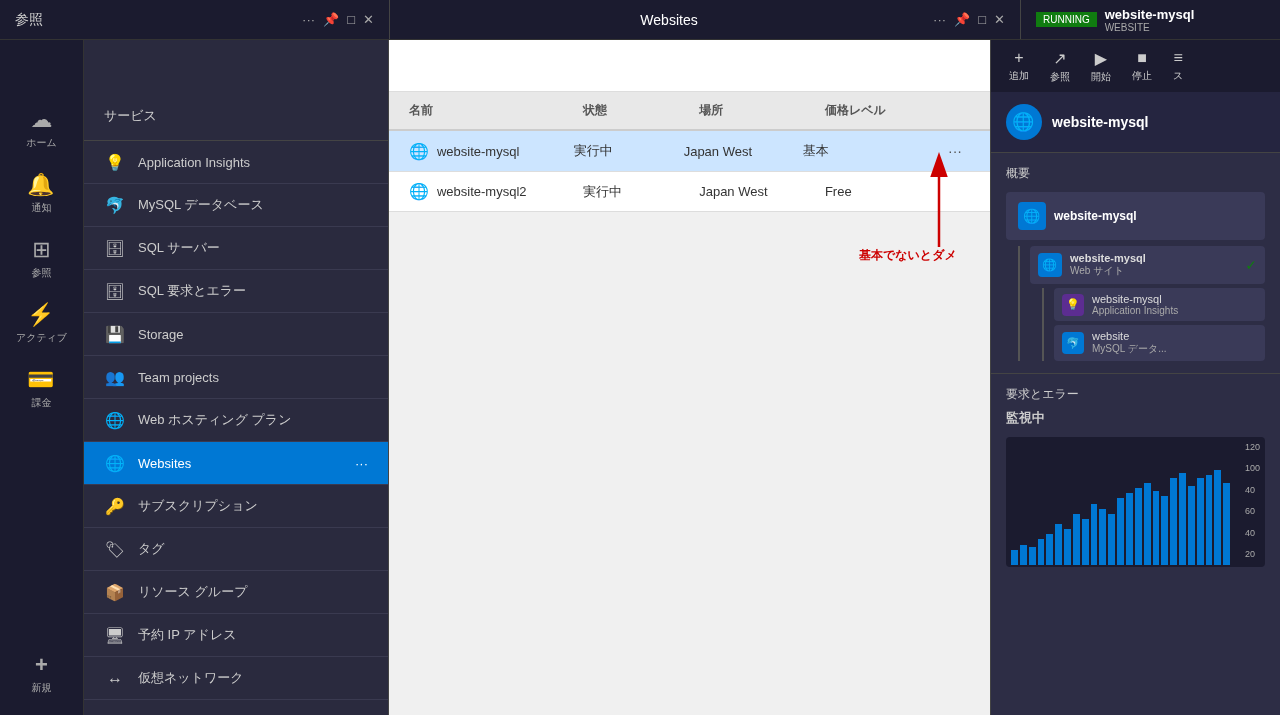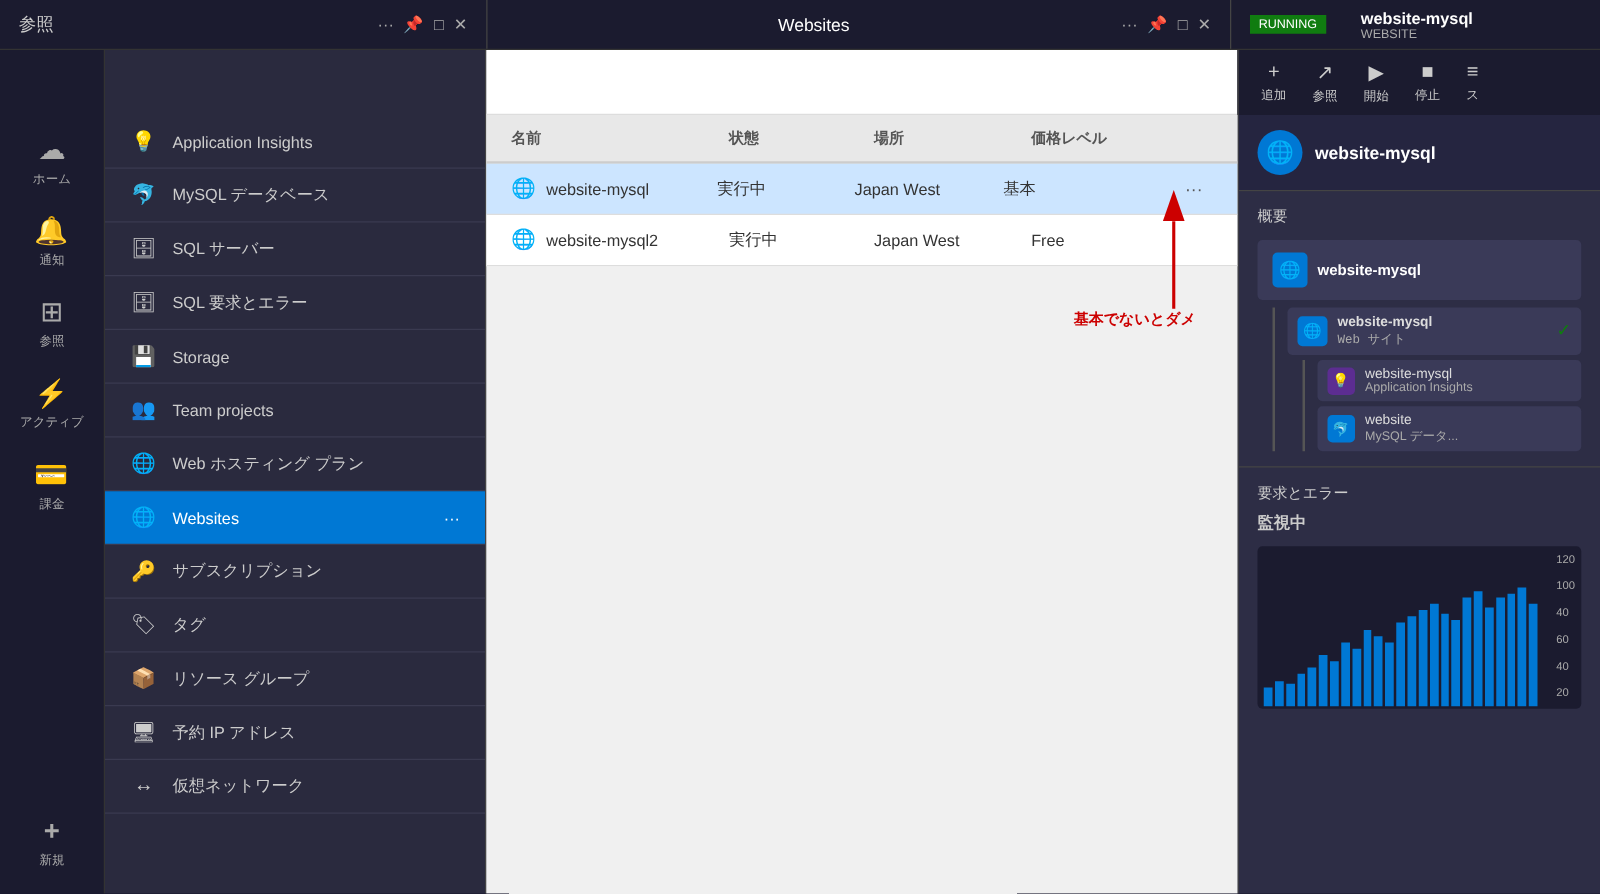--- a/index.html
+++ b/index.html
@@ -23,21 +23,21 @@
   <div style="flex:1; display:flex; align-items:center; padding:0 15px;">
     <span style="color:#fff; font-size:14px; flex:1; text-align:center;">Websites</span>
     <div style="margin-left:auto; display:flex; gap:8px; align-items:center;">
       <span style="color:#aaa; cursor:pointer; font-size:13px;">···</span>
       <span style="color:#aaa; cursor:pointer; font-size:13px;">📌</span>
       <span style="color:#aaa; cursor:pointer; font-size:13px;">□</span>
       <span style="color:#aaa; cursor:pointer; font-size:13px;">✕</span>
     </div>
   </div>
 
-  <div style="width:296px; display:flex; align-items:center; padding:0 15px; border-left:1px solid #444; gap:28px;">
+  <div style="width:260px; display:flex; align-items:center; padding:0 15px; border-left:1px solid #444; gap:8px;">
     <div style="background:#107c10; color:#fff; font-size:10px; padding:2px 7px; border-radius:2;">
       <span>RUNNING</span>
     </div>
     <div style="display:flex; flex-direction:column;">
       <span style="color:#fff; font-size:13px; font-weight:600;">website-mysql</span>
       <span style="color:#aaa; font-size:10px;">WEBSITE</span>
     </div>
   </div>
 </div>
 
@@ -98,20 +98,23 @@
       <span>課金</span>
     </div>
     <div style="flex:1;"></div>
     <div style="display:flex;flex-direction:column;align-items:center;gap:3px;padding:10px 5px;cursor:pointer;color:#aaa;font-size:10px;width:100%;text-align:center;margin-bottom:10px;">
       <span style="font-size:22px;font-weight:bold;">+</span>
       <span>新規</span>
     </div>
   </div>
 
   <div style="width:305px; background:#2a2a3e; display:flex; flex-direction:column; border-right:1px solid #444; overflow:hidden;">
+    <div style="padding:15px 20px; font-size:13px; color:#ccc; border-bottom:1px solid #444;">
+      <span>サービス</span>
+    </div>
     <div style="flex:1; overflow-y:auto;">
 
       <div style="display:flex;align-items:center;padding:10px 20px;gap:12px;cursor:pointer;color:#ccc;font-size:13px;border-bottom:1px solid #3a3a50;">
         <span style="width:22px;height:22px;display:flex;align-items:center;justify-content:center;font-size:16px;flex-shrink:0;">💡</span>
         <span>Application Insights</span>
       </div>
 
       <div style="display:flex;align-items:center;padding:10px 20px;gap:12px;cursor:pointer;color:#ccc;font-size:13px;border-bottom:1px solid #3a3a50;">
         <span style="width:22px;height:22px;display:flex;align-items:center;justify-content:center;font-size:16px;flex-shrink:0;">🐬</span>
         <span>MySQL データベース</span>
@@ -243,21 +246,21 @@
           </div>
         </div>
       </div>
 
       <div style="padding-left:10px; border-left:2px solid #555; margin-left:12px;">
 
         <div style="display:flex;align-items:center;gap:8px;padding:6px 8px;cursor:pointer;background:#3a3a58;border-radius:4px;margin-bottom:4px;">
           <div style="width:24px;height:24px;background:#0078d4;border-radius:4px;display:flex;align-items:center;justify-content:center;font-size:12px;flex-shrink:0;">🌐</div>
           <div>
             <div style="color:#ddd;font-size:11px;font-weight:600;">website-mysql</div>
-            <div style="color:#aaa;font-size:10px;font-family:Liberation Mono, monospace;">Web サイト</div>
+            <div style="color:#aaa;font-size:10px;">Web サイト</div>
           </div>
           <div style="margin-left:auto;">
             <span style="color:#107c10;font-size:14px;">✓</span>
           </div>
         </div>
 
         <div style="padding-left:10px; border-left:2px solid #555; margin-left:12px; margin-top:2px;">
 
           <div style="display:flex;align-items:center;gap:8px;padding:5px 8px;cursor:pointer;background:#3a3a58;border-radius:4px;margin-bottom:4px;">
             <div style="width:22px;height:22px;background:#5c2d91;border-radius:4px;display:flex;align-items:center;justify-content:center;font-size:11px;flex-shrink:0;">💡</div>

